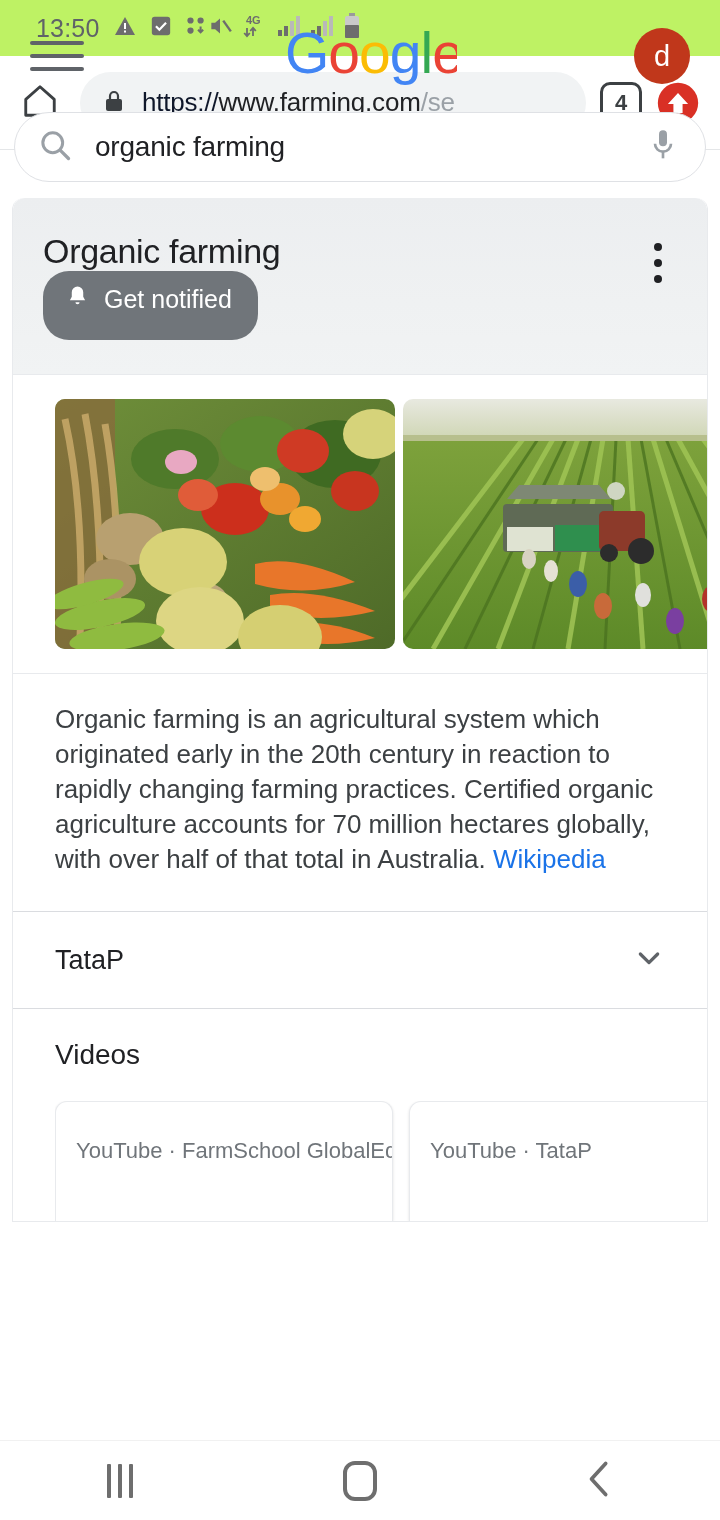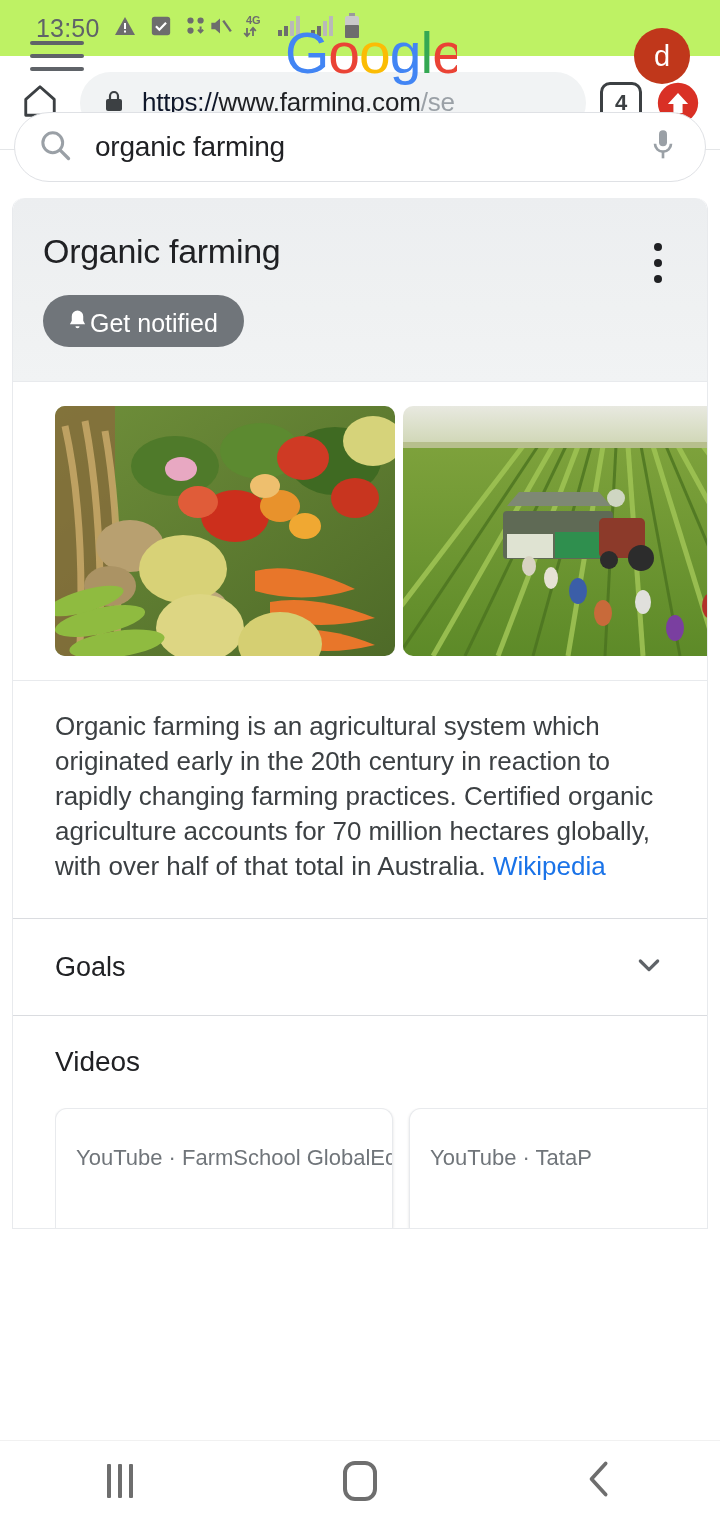--- a/index.html
+++ b/index.html
@@ -107,24 +107,23 @@
   }
   .kp-head {
     background: linear-gradient(180deg,#eceef0 0%, #eff1f2 60%, #f1f3f4 100%);
     padding: 34px 24px 34px 30px;
     position: relative;
     border-radius: 12px 12px 0 0;
   }
   .kp-title { font-size: 34px; color: #202124; font-weight: 400; letter-spacing: -.3px; }
   .kp-dots { position: absolute; right: 44px; top: 44px; }
   .notify-btn {
-    margin-top: 24px;
-    display: inline-flex; align-items: center; 
+    display: inline-flex; align-items: center; gap: 14px;
     background: #70757a; color: #fff;
-    border-radius: 26px; padding: 13px 26px 8px 22px;
+    border-radius: 26px; padding: 13px 26px 25px 22px;
     font-size: 25px;
   }
 
   
   .kp-images {
     display: flex; gap: 8px; padding: 24px 0 24px 42px;
     background: #fff; border-top: 1px solid #e8eaed;
     overflow: hidden;
   }
   .kp-img { width: 340px; height: 250px; border-radius: 10px; flex: 0 0 auto; overflow: hidden; position: relative; }
@@ -431,21 +430,21 @@
           </svg>
         </div>
       </div>
 
       <div class="kp-desc">
         <span>Organic farming is an agricultural system which originated early in the 20th century in reaction to rapidly changing farming practices. Certified organic agriculture accounts for 70 million hectares globally, with over half of that total in Australia.</span>
         <a href="#">Wikipedia</a>
       </div>
 
       <div class="kp-row">
-        <span class="kp-row-label">Goals</span>
+        <span class="kp-row-label">TataP</span>
         <span>
           <svg width="32" height="32" viewBox="0 0 24 24">
               <path d="M5.5 9 L12 15.5 L18.5 9" fill="none" stroke="#5f6368" stroke-width="2.4" stroke-linecap="round" stroke-linejoin="round"></path>
             </svg>
         </span>
       </div>
 
 
       <div class="kp-videos">
         <div class="kp-videos-title">Videos</div>

